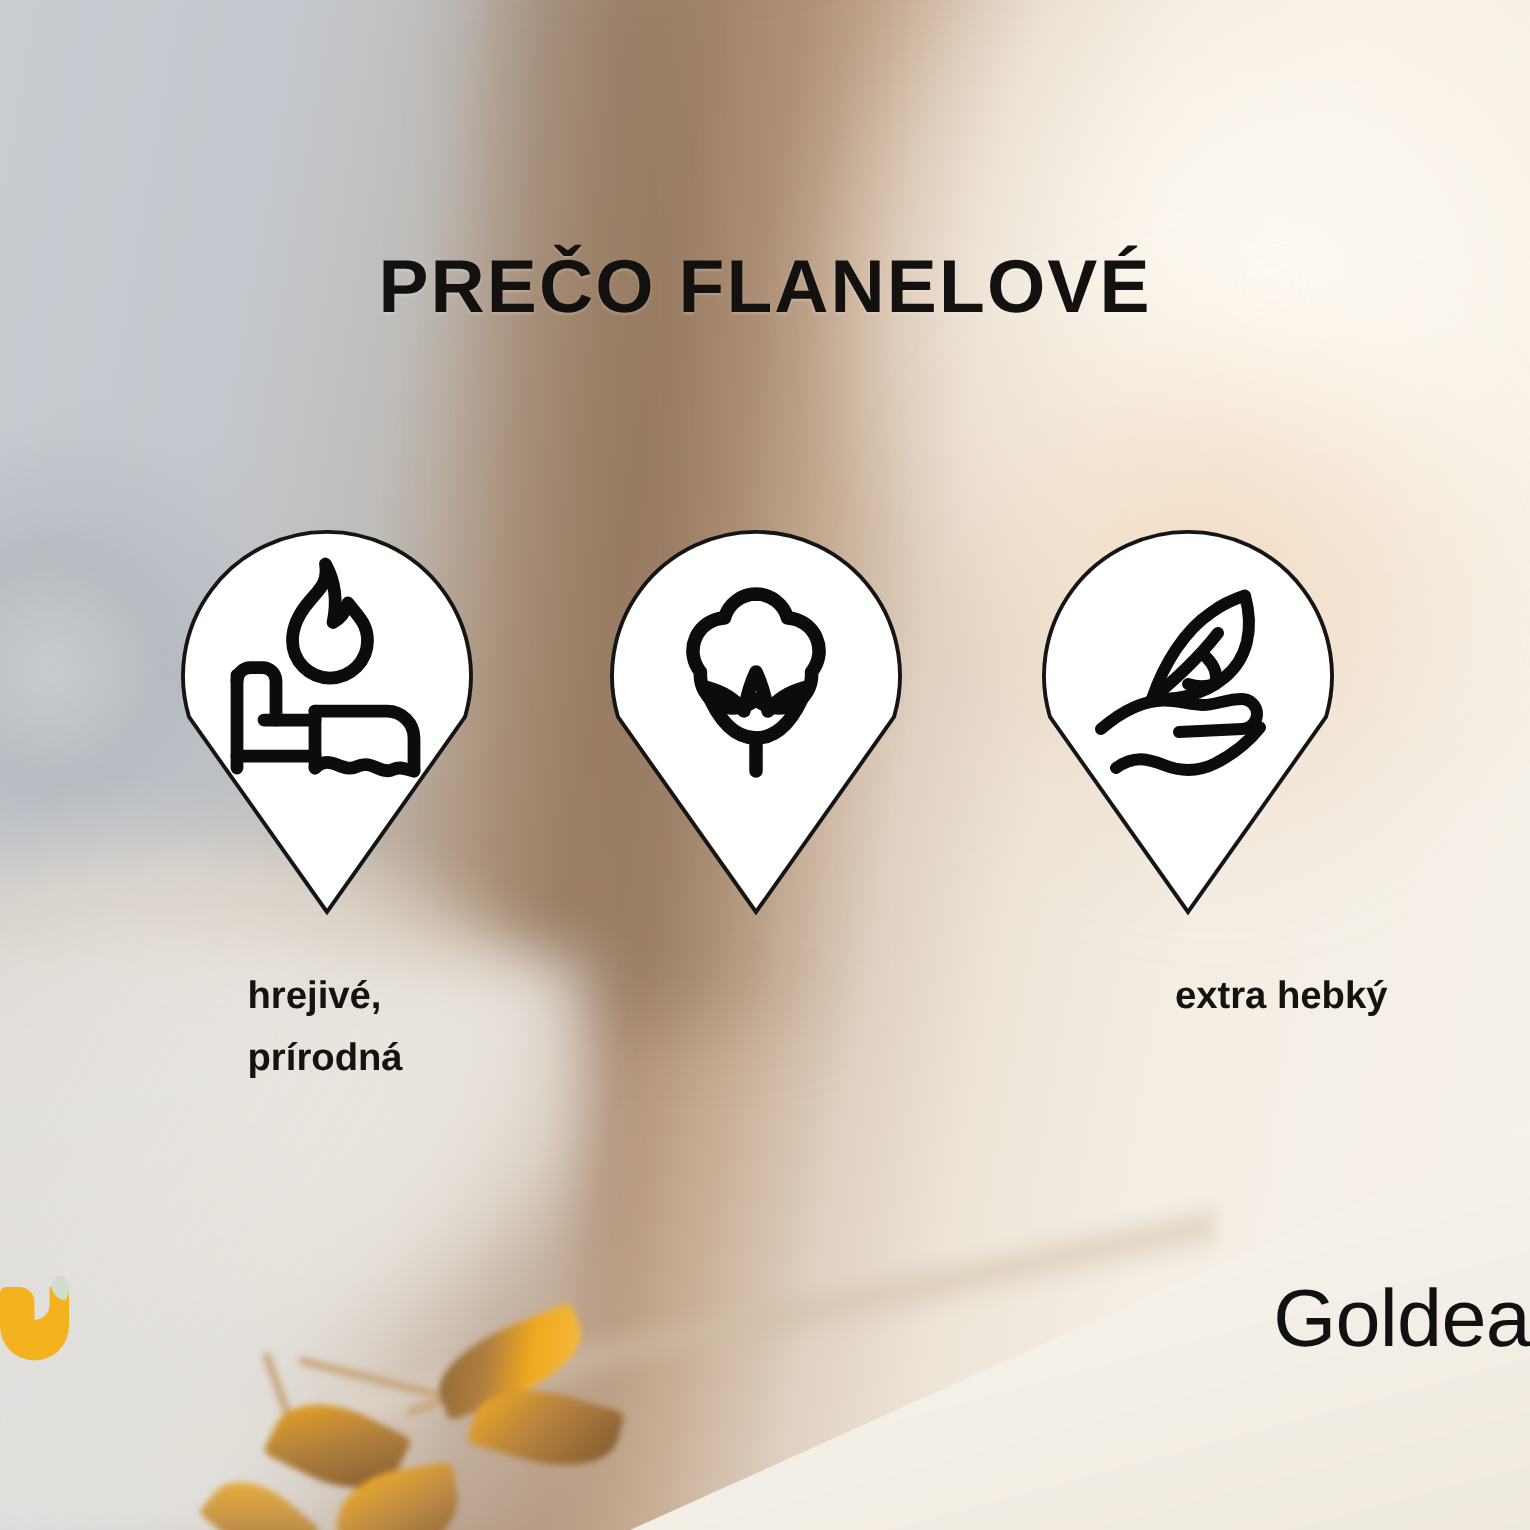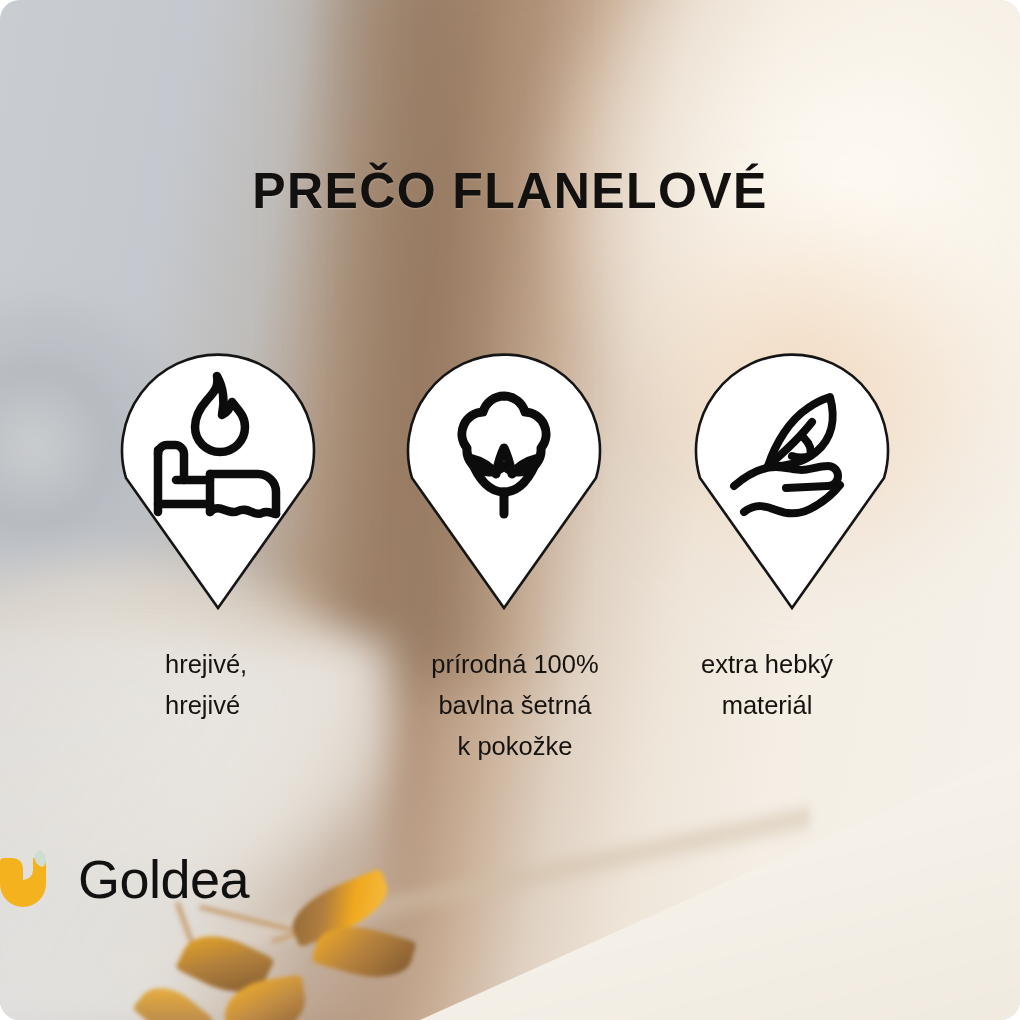--- a/index.html
+++ b/index.html
@@ -11,21 +11,20 @@
   body {
     font-family: "Liberation Sans", sans-serif;
   }
 
   .poster {
     position: relative;
     width: 1020px;
     height: 1020px;
     overflow: hidden;
     background: #e5e5e5;
-    border-radius: 20px;
   }
 
   
   .bg { position: absolute; inset: 0; overflow: hidden; }
 
   .bg-base {
     position: absolute; inset: 0;
     background:
       linear-gradient(100deg,
         #c9cdd2 0%,
@@ -179,39 +178,39 @@
   .pin-3 { left: 692px; }
 
   
   .captions {
     position: absolute;
     left: 0; right: 0;
     top: 644px;
     height: 130px;
     color: #16130f;
     font-family: "Liberation Sans", sans-serif;
-    font-weight: 400;
+    font-weight: 700;
     font-size: 25.5px;
     line-height: 41px;
   }
   .caption { position: absolute; width: 250px; }
   .caption span { display: block; white-space: nowrap; }
   .caption-1 { left: 165px; text-align: left; }
   .caption-2 { left: 390px; text-align: center; }
-  .caption-3 { left: 642px; text-align: center; }
+  .caption-3 { left: 675px; text-align: right; }
 
   
   .logo {
     position: absolute;
     left: 0; right: 0;
     top: 840px;
     height: 78px;
     display: flex;
     align-items: center;
-    justify-content: flex-start;
+    justify-content: space-between;
     gap: 20px;
   }
   .logo-mark { width: 58px; height: 62px; position: relative; }
   .logo-word {
     font-family: "Liberation Sans", sans-serif;
     font-weight: 400;
     font-size: 54px;
     letter-spacing: -0.5px;
     color: #111111;
     line-height: 1;
@@ -329,30 +328,24 @@
           <path d="M52 160 c 12 -9 22 -6 32 -2 c 10 4 22 5 34 -1
                    c 12 -6 22 -14 30 -24"></path>
         </g>
       </svg>
     </div>
   </div>
 
   <div class="captions">
     <div class="caption caption-1">
       <span>hrejivé,</span>
-      <span>hrejivé</span>
-    </div>
-    <div class="caption caption-2">
-      <span>prírodná 100%</span>
-      <span>bavlna šetrná</span>
-      <span>k pokožke</span>
+      <span>prírodná</span>
     </div>
     <div class="caption caption-3">
       <span>extra hebký</span>
-      <span>materiál</span>
     </div>
   </div>
 
   <div class="logo">
     <div class="logo-mark">
       <svg viewBox="0 0 58 62" xmlns="http://www.w3.org/2000/svg">
 
         <path d="M4 10
                  h 9
                  a 10 10 0 0 1 10 10

